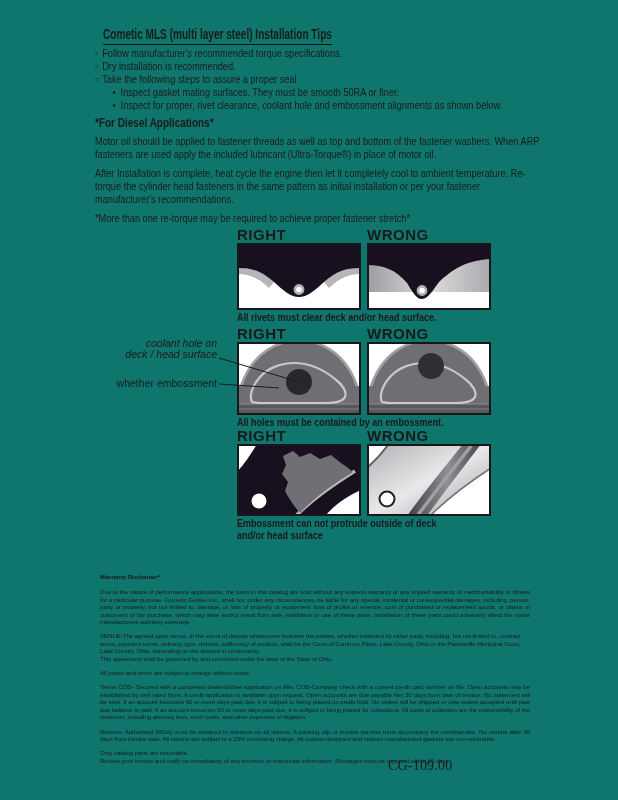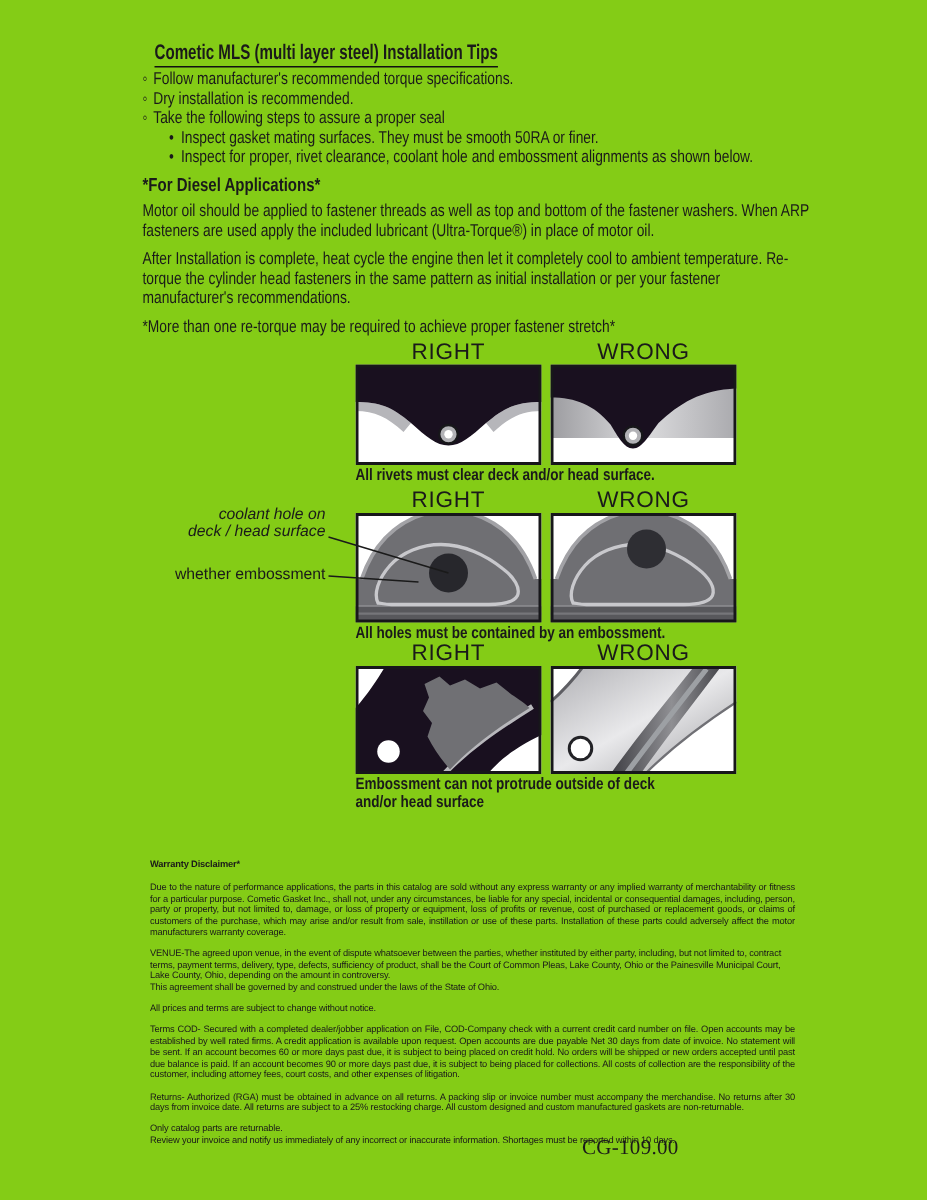--- a/index.html
+++ b/index.html
@@ -1,17 +1,17 @@
 <!DOCTYPE html>
 <html><head>
 <meta charset="utf-8">
 <style>
   html,body{margin:0;padding:0;background:#e8e8e8;}
   .page{
-    position:relative; width:618px; height:800px; background:#84cc16;
+    position:relative; width:618px; height:800px; background:#0f766e;
     font-family:"Liberation Sans", sans-serif; color:#1a1a1a; overflow:hidden;
     margin:0 auto;
   }
   .title{
     position:absolute; top:26px; left:103px;
     font-size:14px; font-weight:bold; white-space:nowrap;
     transform:scaleX(0.72); transform-origin:0 0;
     border-bottom:1.6px solid #111; padding-bottom:2px;
   }
   .tips{
@@ -27,21 +27,21 @@
     position:absolute; top:117px; left:95px; width:560px;
     transform:scaleX(0.8); transform-origin:0 0;
     font-size:11.5px; line-height:13px;
   }
   .diesel h3{font-size:12.5px; font-weight:bold; margin:0 0 5px 0;}
   .diesel p{margin:0 0 6px 0;}
   .diagrams{position:absolute; top:228px; left:95px; width:460px; height:330px;}
   .pair{position:absolute; left:0; width:460px;}
   .lblrow{display:flex; gap:6px; margin-left:142px; width:254px;}
   .lblrow span{
-    width:124px; text-align:center; font-size:15px; font-weight:400;
+    width:124px; text-align:left; font-size:15px; font-weight:700;
     letter-spacing:0.5px; line-height:14px;
   }
   .boxrow{display:flex; gap:6px; margin-left:142px; margin-top:1px;}
   .boxrow svg{display:block;}
   .cap{
     margin-left:142px; margin-top:2px; font-size:11px; font-weight:bold;
     white-space:nowrap; transform:scaleX(0.82); transform-origin:0 0;
     line-height:11.5px;
   }
   .cap.prewrap{white-space:pre-line;}

